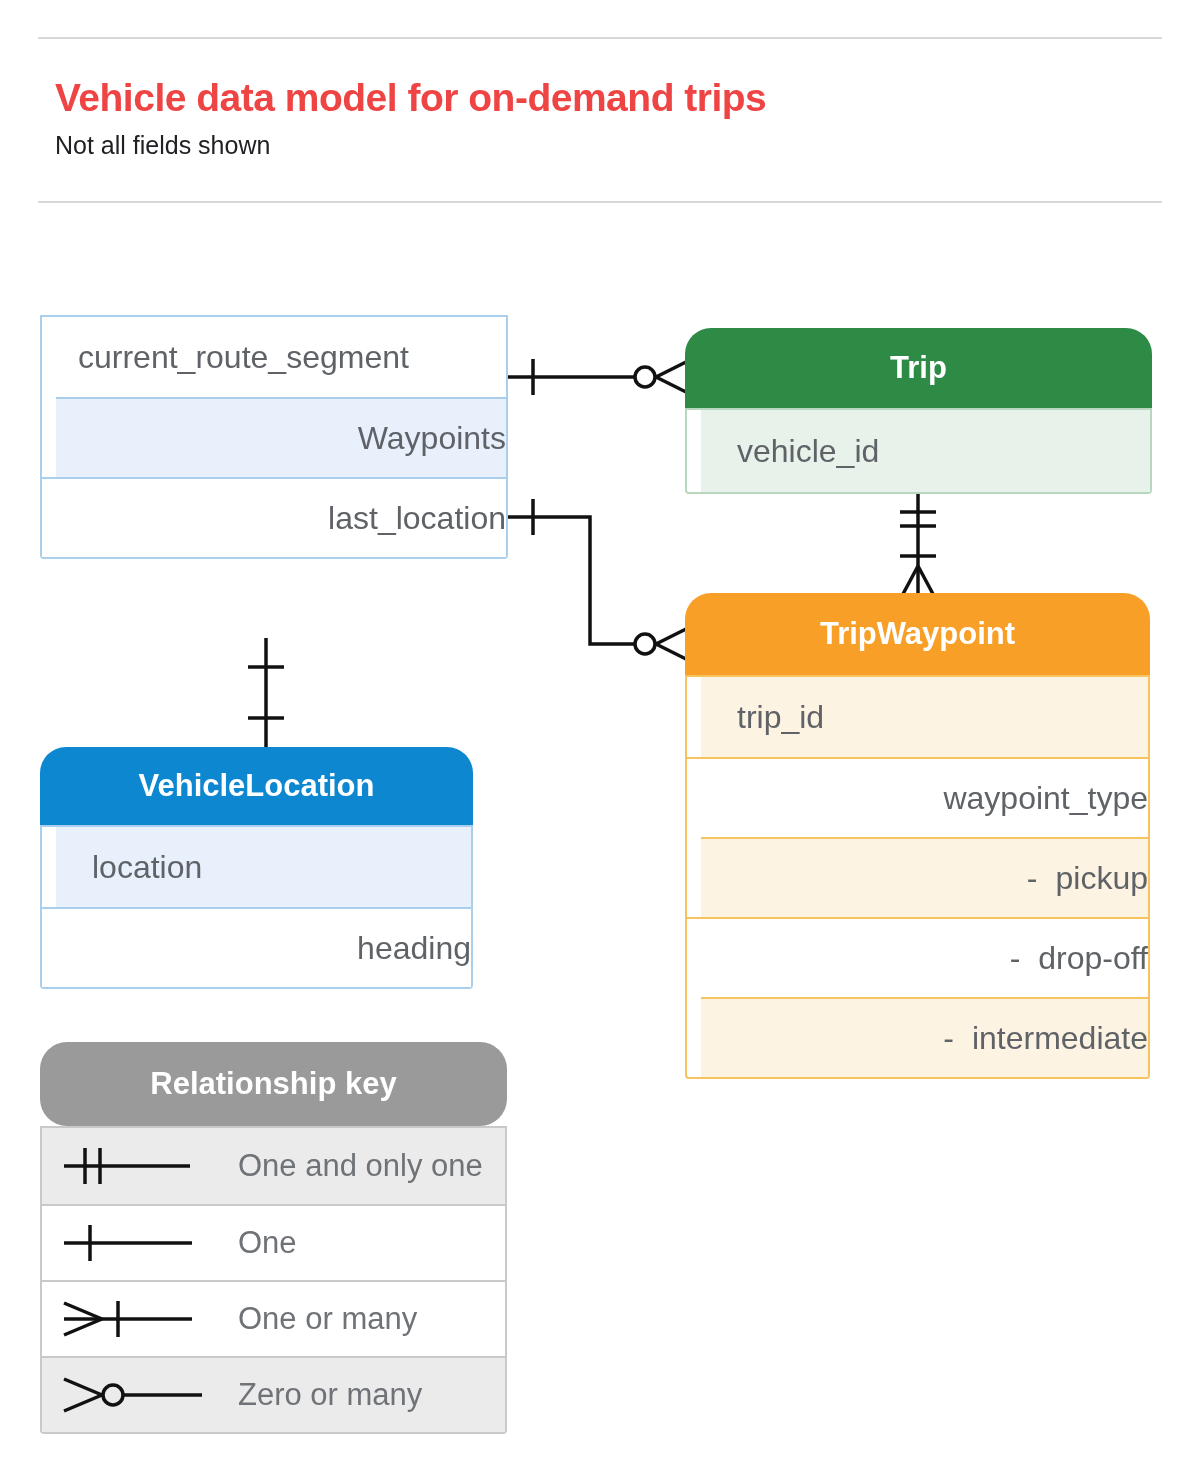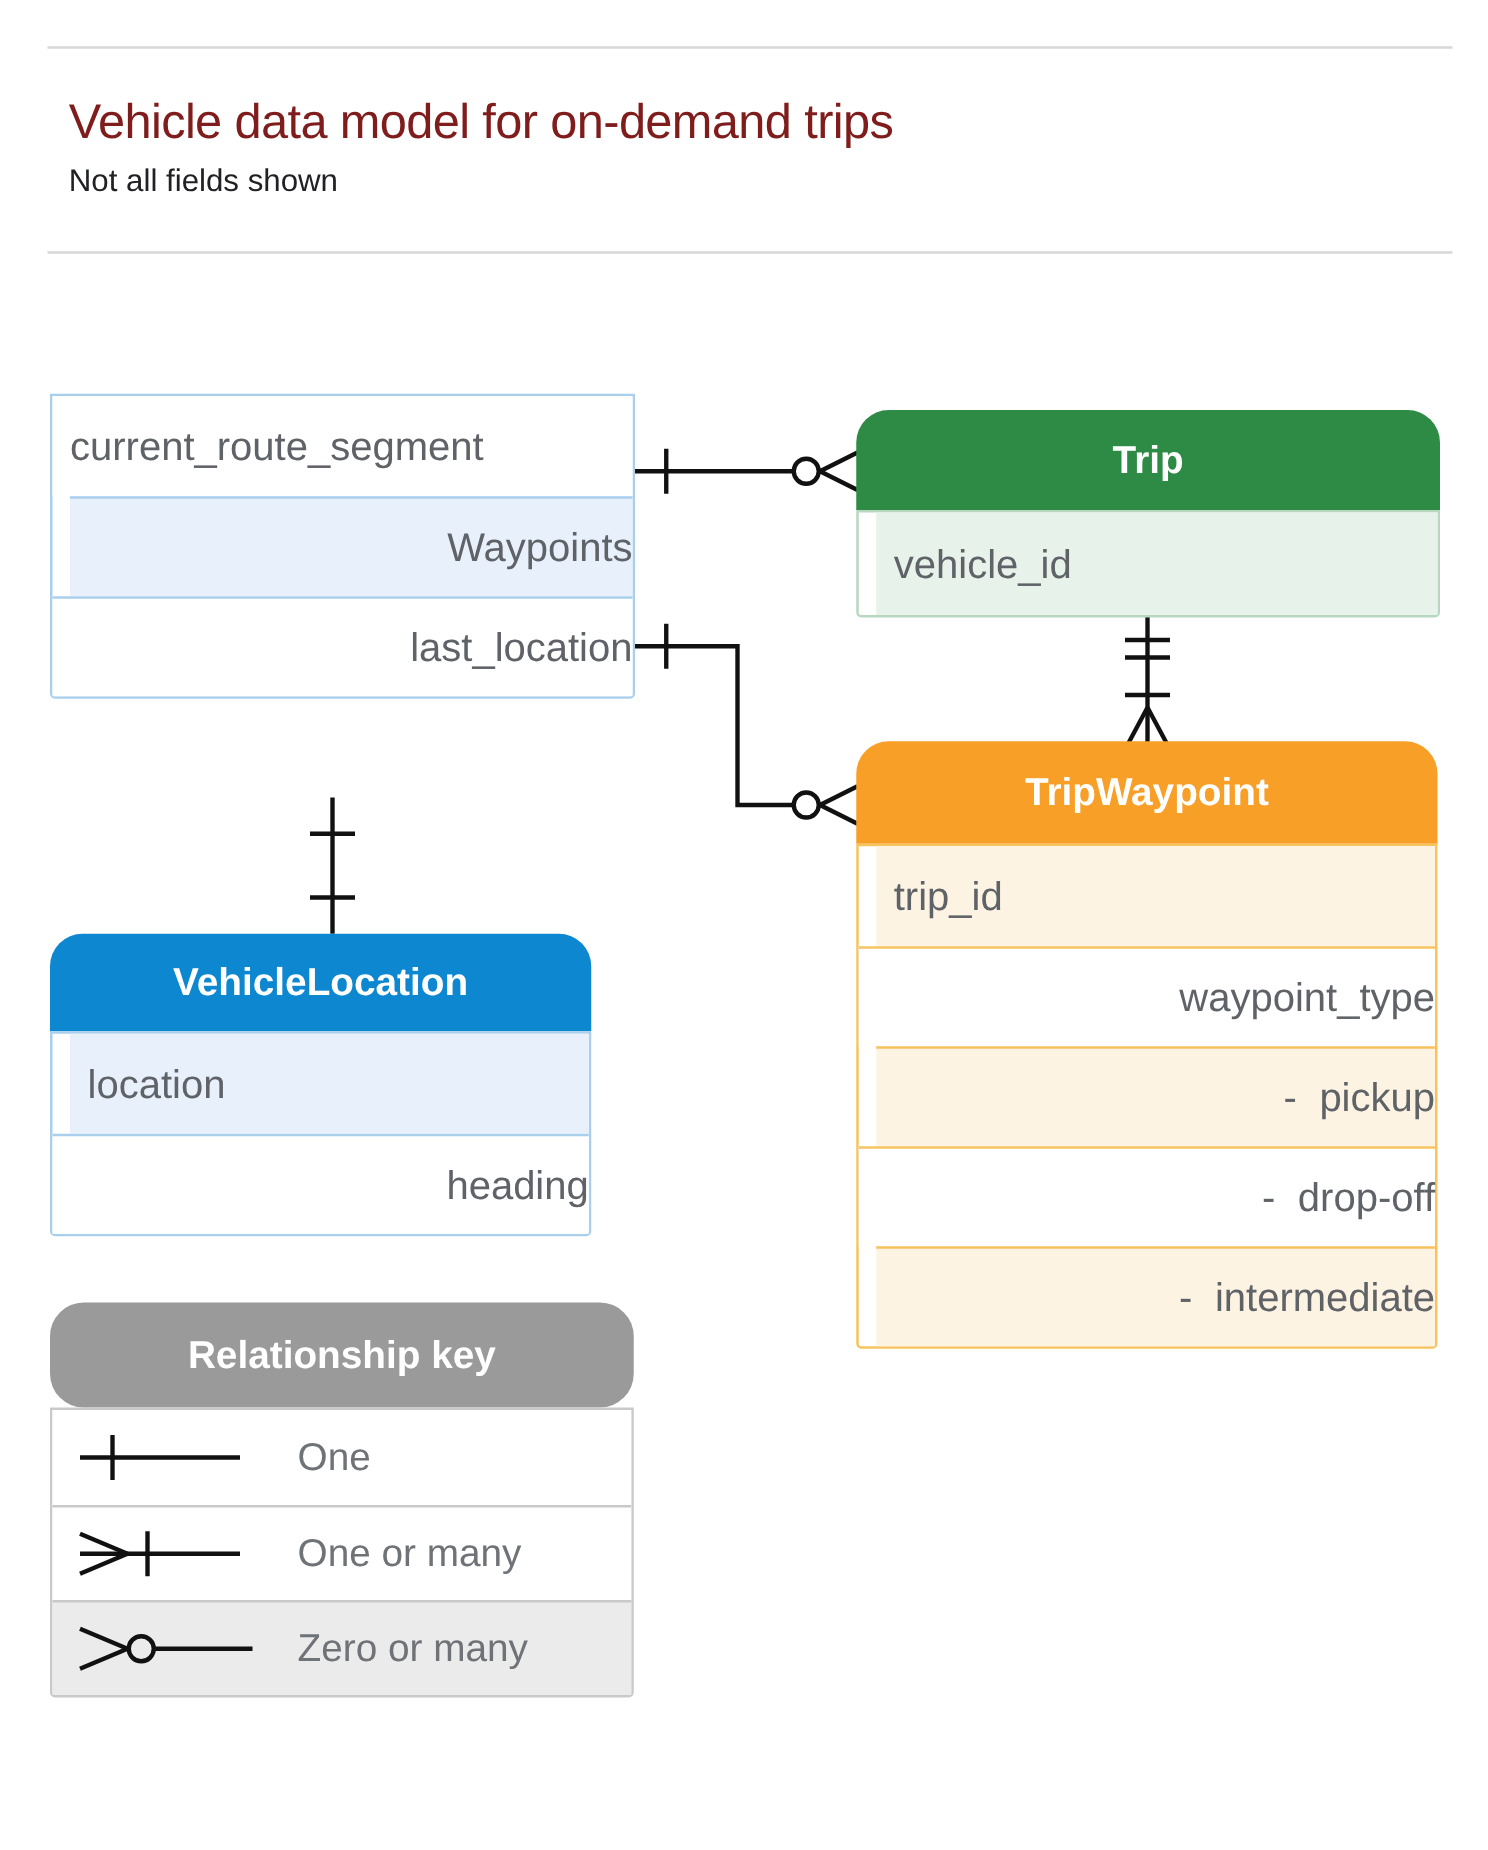--- a/index.html
+++ b/index.html
@@ -3,28 +3,28 @@
 <meta charset="utf-8">
 <style>
   html,body{margin:0;padding:0;background:#ffffff;}
   body{font-family:"Liberation Sans","DejaVu Sans",sans-serif;color:#202124;}
   .canvas{position:relative;width:1190px;height:1480px;background:#fff;overflow:hidden;}
 
   .rule{position:absolute;left:38px;width:1124px;height:2px;background:#d8d8d8;}
   .rule-top{top:37px;}
   .rule-bottom{top:201px;}
 
-  .page-title{position:absolute;left:55px;top:76px;margin:0;font-size:39px;font-weight:normal;letter-spacing:-0.5px;color:#7f1d1d;}
+  .page-title{position:absolute;left:55px;top:76px;margin:0;font-size:39px;font-weight:bold;letter-spacing:-0.5px;color:#ef4444;}
   .page-subtitle{position:absolute;left:55px;top:131px;margin:0;font-size:25px;color:#202124;}
 
   .entity{position:absolute;box-sizing:border-box;}
   .entity-header{height:80px;border-radius:26px 26px 0 0;background:var(--hdr);color:#fff;
     font-size:31px;font-weight:bold;display:flex;align-items:center;justify-content:center;}
   .entity-body{border:2px solid var(--bd);border-radius:0 0 4px 4px;background:#fff;box-sizing:border-box;}
-  .row{height:80px;display:flex;align-items:center;padding-left:14px;font-size:32px;color:#5f6368;background:#fff;box-sizing:border-box;}
+  .row{height:80px;display:flex;align-items:center;padding-left:36px;font-size:32px;color:#5f6368;background:#fff;box-sizing:border-box;}
   .row + .row{border-top:2px solid var(--bd);justify-content:flex-end;}
   .row.hl{background:var(--hl);margin-left:14px;}
   .row.sub{padding-left:54px;}
   .row .dash{margin-right:18px;}
 
   .entity.blue{--hdr:var(--blue-header,#0e87d1);--hl:var(--blue-row,#e8f1fb);--bd:var(--blue-border,#a9cfec);}
   .entity.green{--hdr:var(--green-header,#2e8b45);--hl:var(--green-row,#e7f2ea);--bd:var(--green-border,#b7d8bf);}
   .entity.orange{--hdr:var(--orange-header,#f89f28);--hl:var(--orange-row,#fdf3e2);--bd:var(--orange-border,#f6c35e);}
   .entity.gray{--hdr:var(--gray-header,#9a9a9a);--hl:var(--gray-row,#ebebeb);--bd:var(--gray-border,#c9c9c9);}
 
@@ -149,20 +149,30 @@
       <div class="row">
           <span>heading</span>
         </div>
     </div>
   </div>
 
   <div class="entity gray" id="legend">
     <div class="entity-header">Relationship key</div>
     <div class="entity-body">
 
+      <div class="legend-row hl">
+        <svg class="sym" viewBox="0 0 150 44">
+          <g stroke="currentColor" stroke-width="3.5" fill="none">
+            <line x1="2" y1="22" x2="128" y2="22"></line>
+            <line x1="23" y1="4" x2="23" y2="40"></line>
+            <line x1="38" y1="4" x2="38" y2="40"></line>
+          </g>
+        </svg>
+        <span class="lbl">One and only one</span>
+      </div>
 
       <div class="legend-row">
         <svg class="sym" viewBox="0 0 150 44">
           <g stroke="currentColor" stroke-width="3.5" fill="none">
             <line x1="2" y1="22" x2="130" y2="22"></line>
             <line x1="28" y1="4" x2="28" y2="40"></line>
           </g>
         </svg>
         <span class="lbl">One</span>
       </div>

